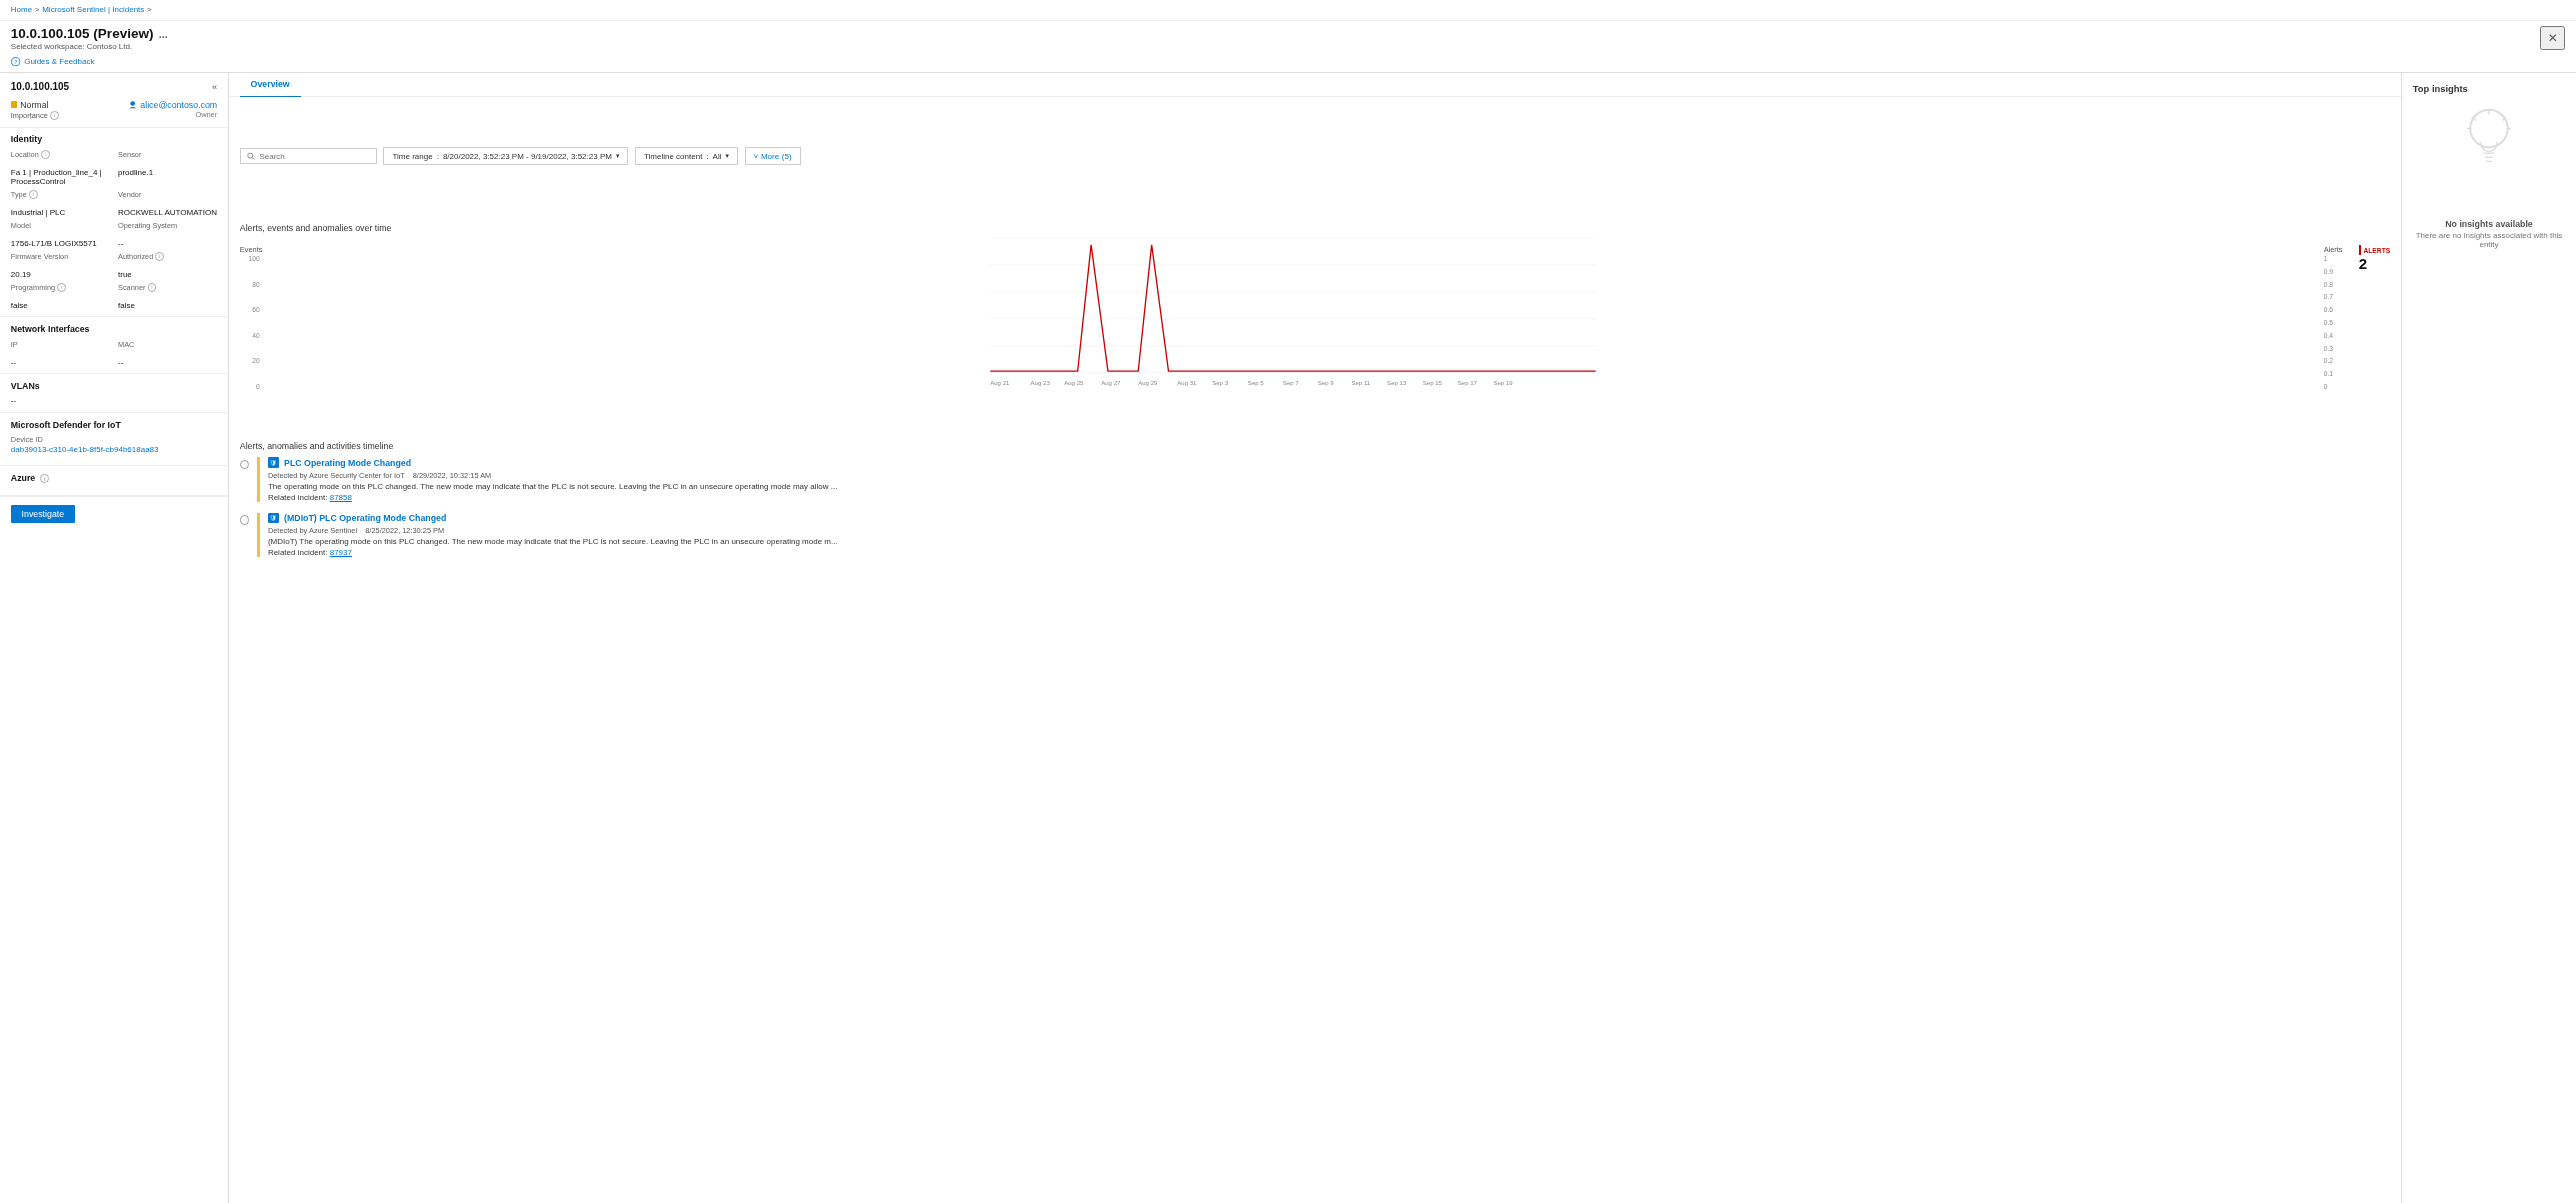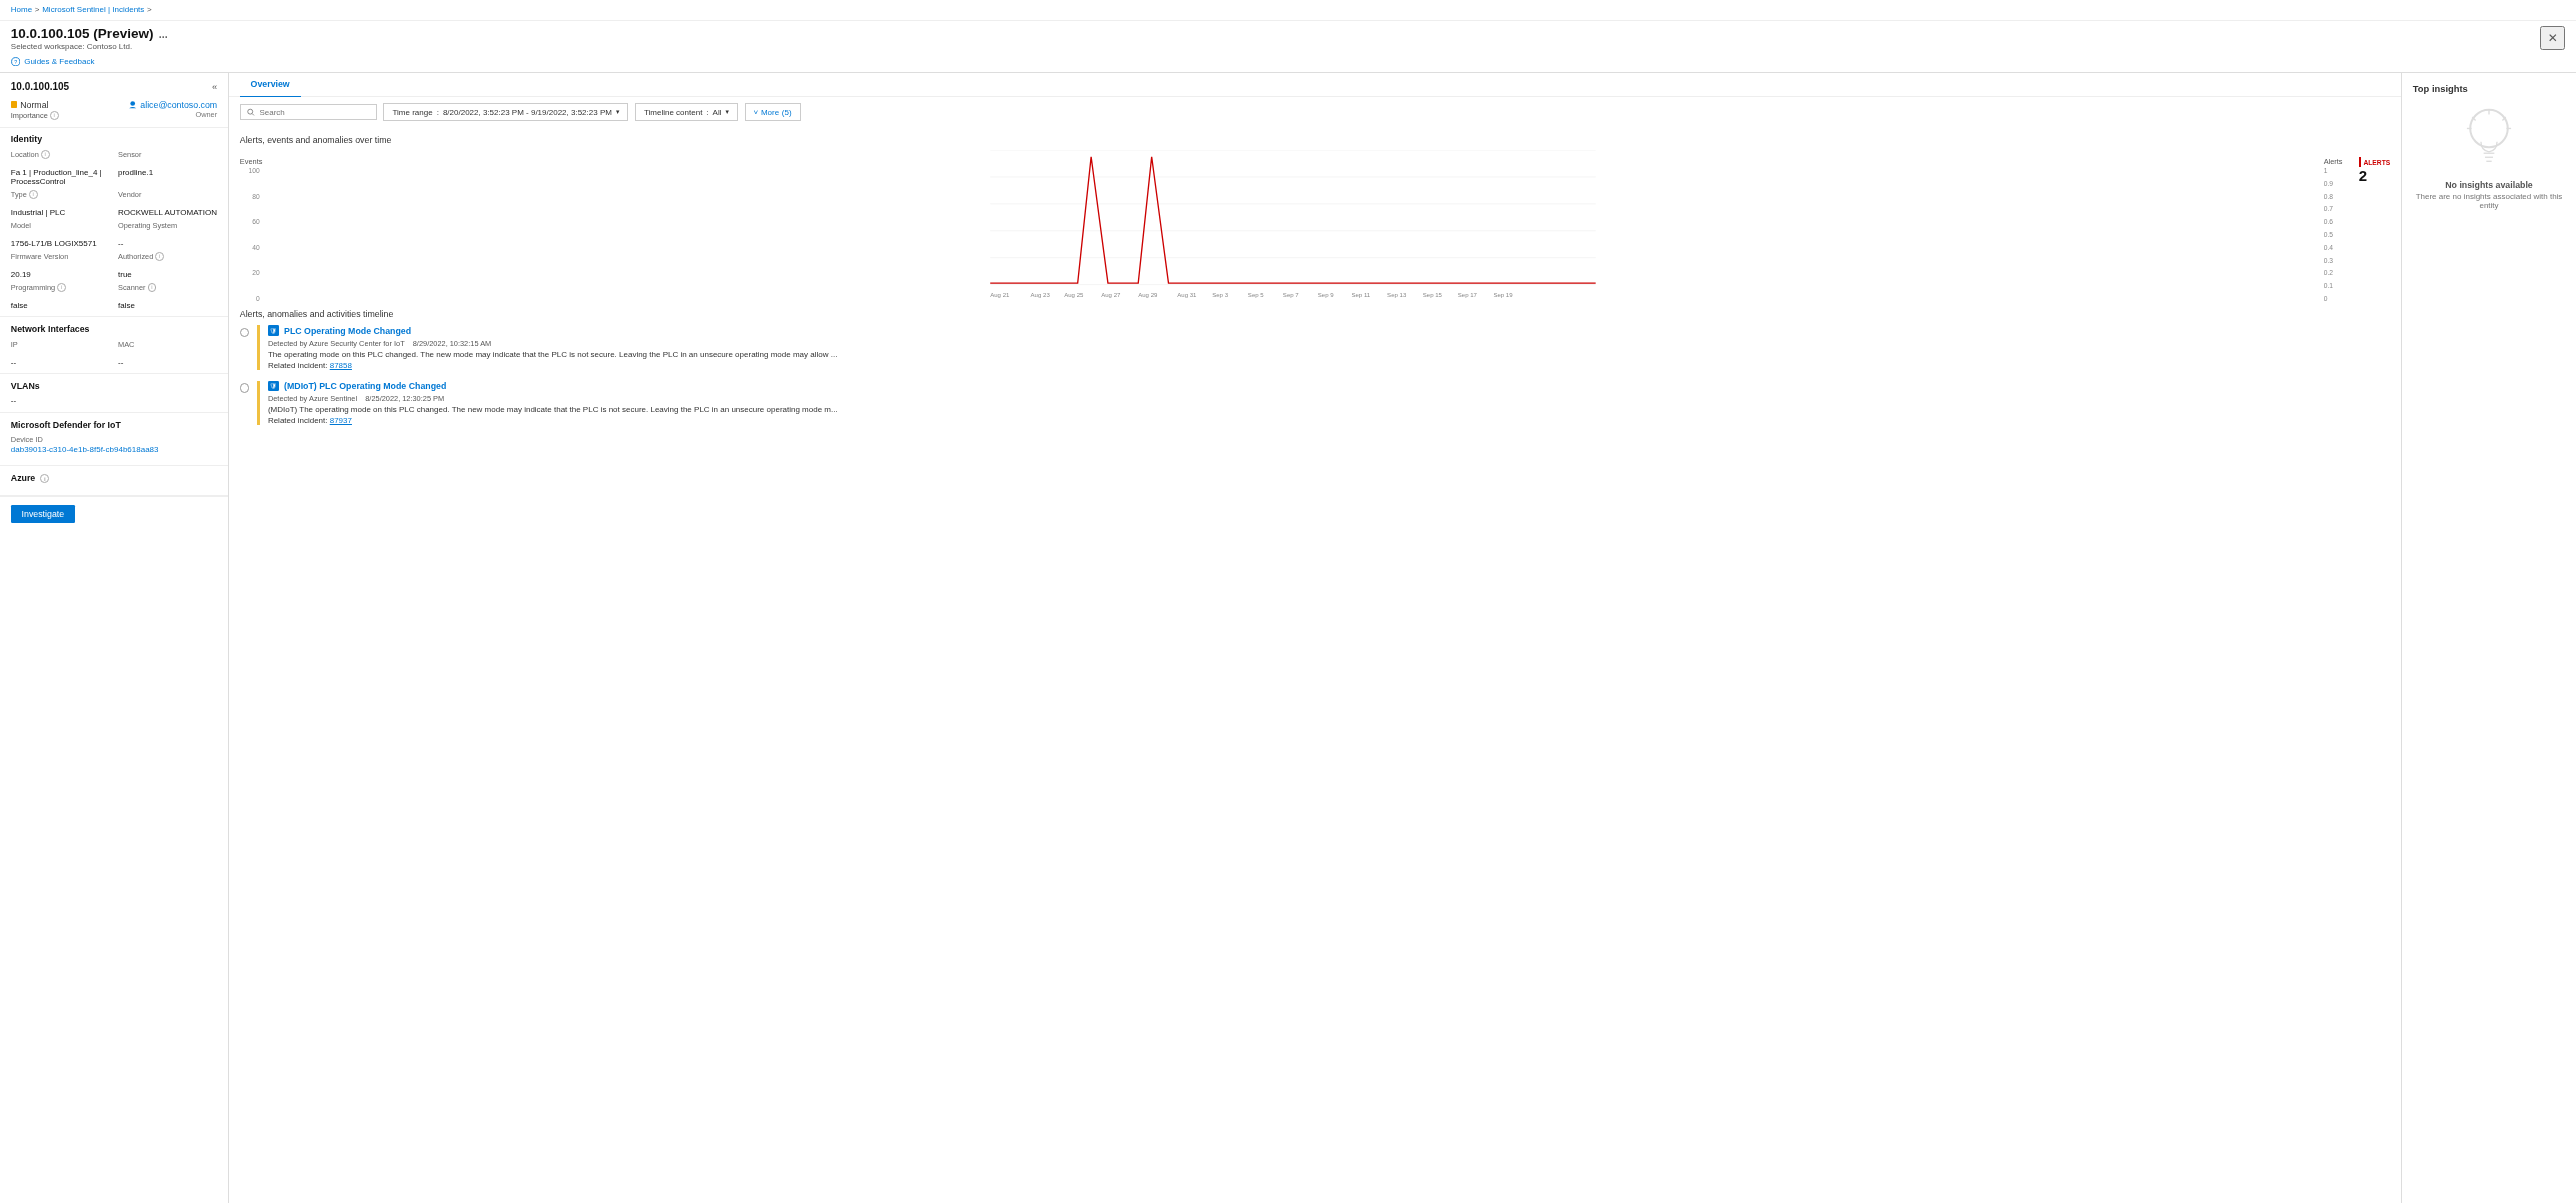--- a/index.html
+++ b/index.html
@@ -56,21 +56,21 @@
 
     
     .defender-section { padding: 6.7px 10.8px; border-bottom: 0.7px solid #eee; }
     .azure-section { padding: 6.7px 10.8px; border-bottom: 0.7px solid #eee; }
 
     
     .investigate-bar { padding: 8px 10.8px; position: sticky; bottom: 8px; background: #fff; border-top: 0.7px solid #eee; }
     .investigate-btn { background: #0078d4; color: #fff; border: none; padding: 4px 10.8px; font-size: 8.8px; cursor: pointer; border-radius: 1.3px; }
 
     
-    .right-panel { flex: 1; overflow-y: auto; display: flex; flex-direction: column; }
+    .right-panel { flex: 1; overflow-y: auto; display: flex; flex-direction: column; gap: 44px; }
 
     
     .tabs-row { display: flex; border-bottom: 1.3px solid #eee; padding: 0 10.8px; }
     .tab { padding: 6.7px 10.8px; cursor: pointer; font-size: 8.8px; color: #555; border-bottom: 1.3px solid transparent; margin-bottom: -1.3px; }
     .tab.active { color: #0078d4; border-bottom: 1.3px solid #0078d4; font-weight: 600; }
 
     
     .toolbar-row { display: flex; align-items: center; gap: 6.7px; padding: 6.7px 10.8px; flex-wrap: wrap; }
     .search-box { display: flex; align-items: center; border: 0.7px solid #ccc; padding: 2.7px 6.7px; width: 137px; gap: 4px; }
     .search-box input { border: none; outline: none; font-size: 8px; width: 100%; color: #333; }
@@ -93,21 +93,21 @@
     .alert-title { font-weight: 600; font-size: 8.8px; color: #0078d4; cursor: pointer; }
     .alert-meta { font-size: 7.4px; color: #555; margin-bottom: 2px; }
     .alert-desc { font-size: 8px; color: #333; margin-bottom: 2px; }
     .alert-related { font-size: 8px; color: #333; }
     .alert-related a { color: #0078d4; }
 
     
     .insights-panel { width: 175px; min-width: 175px; border-left: 0.7px solid #ddd; padding: 10.8px; display: flex; flex-direction: column; align-items: center; }
     .insights-title { font-size: 9.4px; font-weight: 600; align-self: flex-start; margin-bottom: 10.8px; }
     .no-insights-icon { color: #ccc; margin-bottom: 5.4px; }
-    .no-insights-title { font-size: 8.8px; font-weight: 600; color: #555; margin-bottom: 2.7px; }
+    .no-insights-title { font-size: 8.8px; font-weight: 600; color: #555; margin-bottom: 2.7px; margin-top: 39px; }
     .no-insights-desc { font-size: 8px; color: #777; text-align: center; }
 
     .info-circle { display: inline-flex; align-items: center; justify-content: center; width: 8.8px; height: 8.8px; border: 0.7px solid #aaa; border-radius: 50%; font-size: 6px; color: #aaa; cursor: help; }
 
     
     .alerts-count-block { display: flex; flex-direction: column; align-items: flex-start; padding-left: 5.4px; }
     .alerts-label { font-size: 6.7px; color: #c00; font-weight: 600; display: flex; align-items: center; gap: 2px; }
     .alerts-bar { width: 2.7px; height: 10.8px; background: #c00; }
     .alerts-num { font-size: 15px; font-weight: 700; color: #111; }
 

